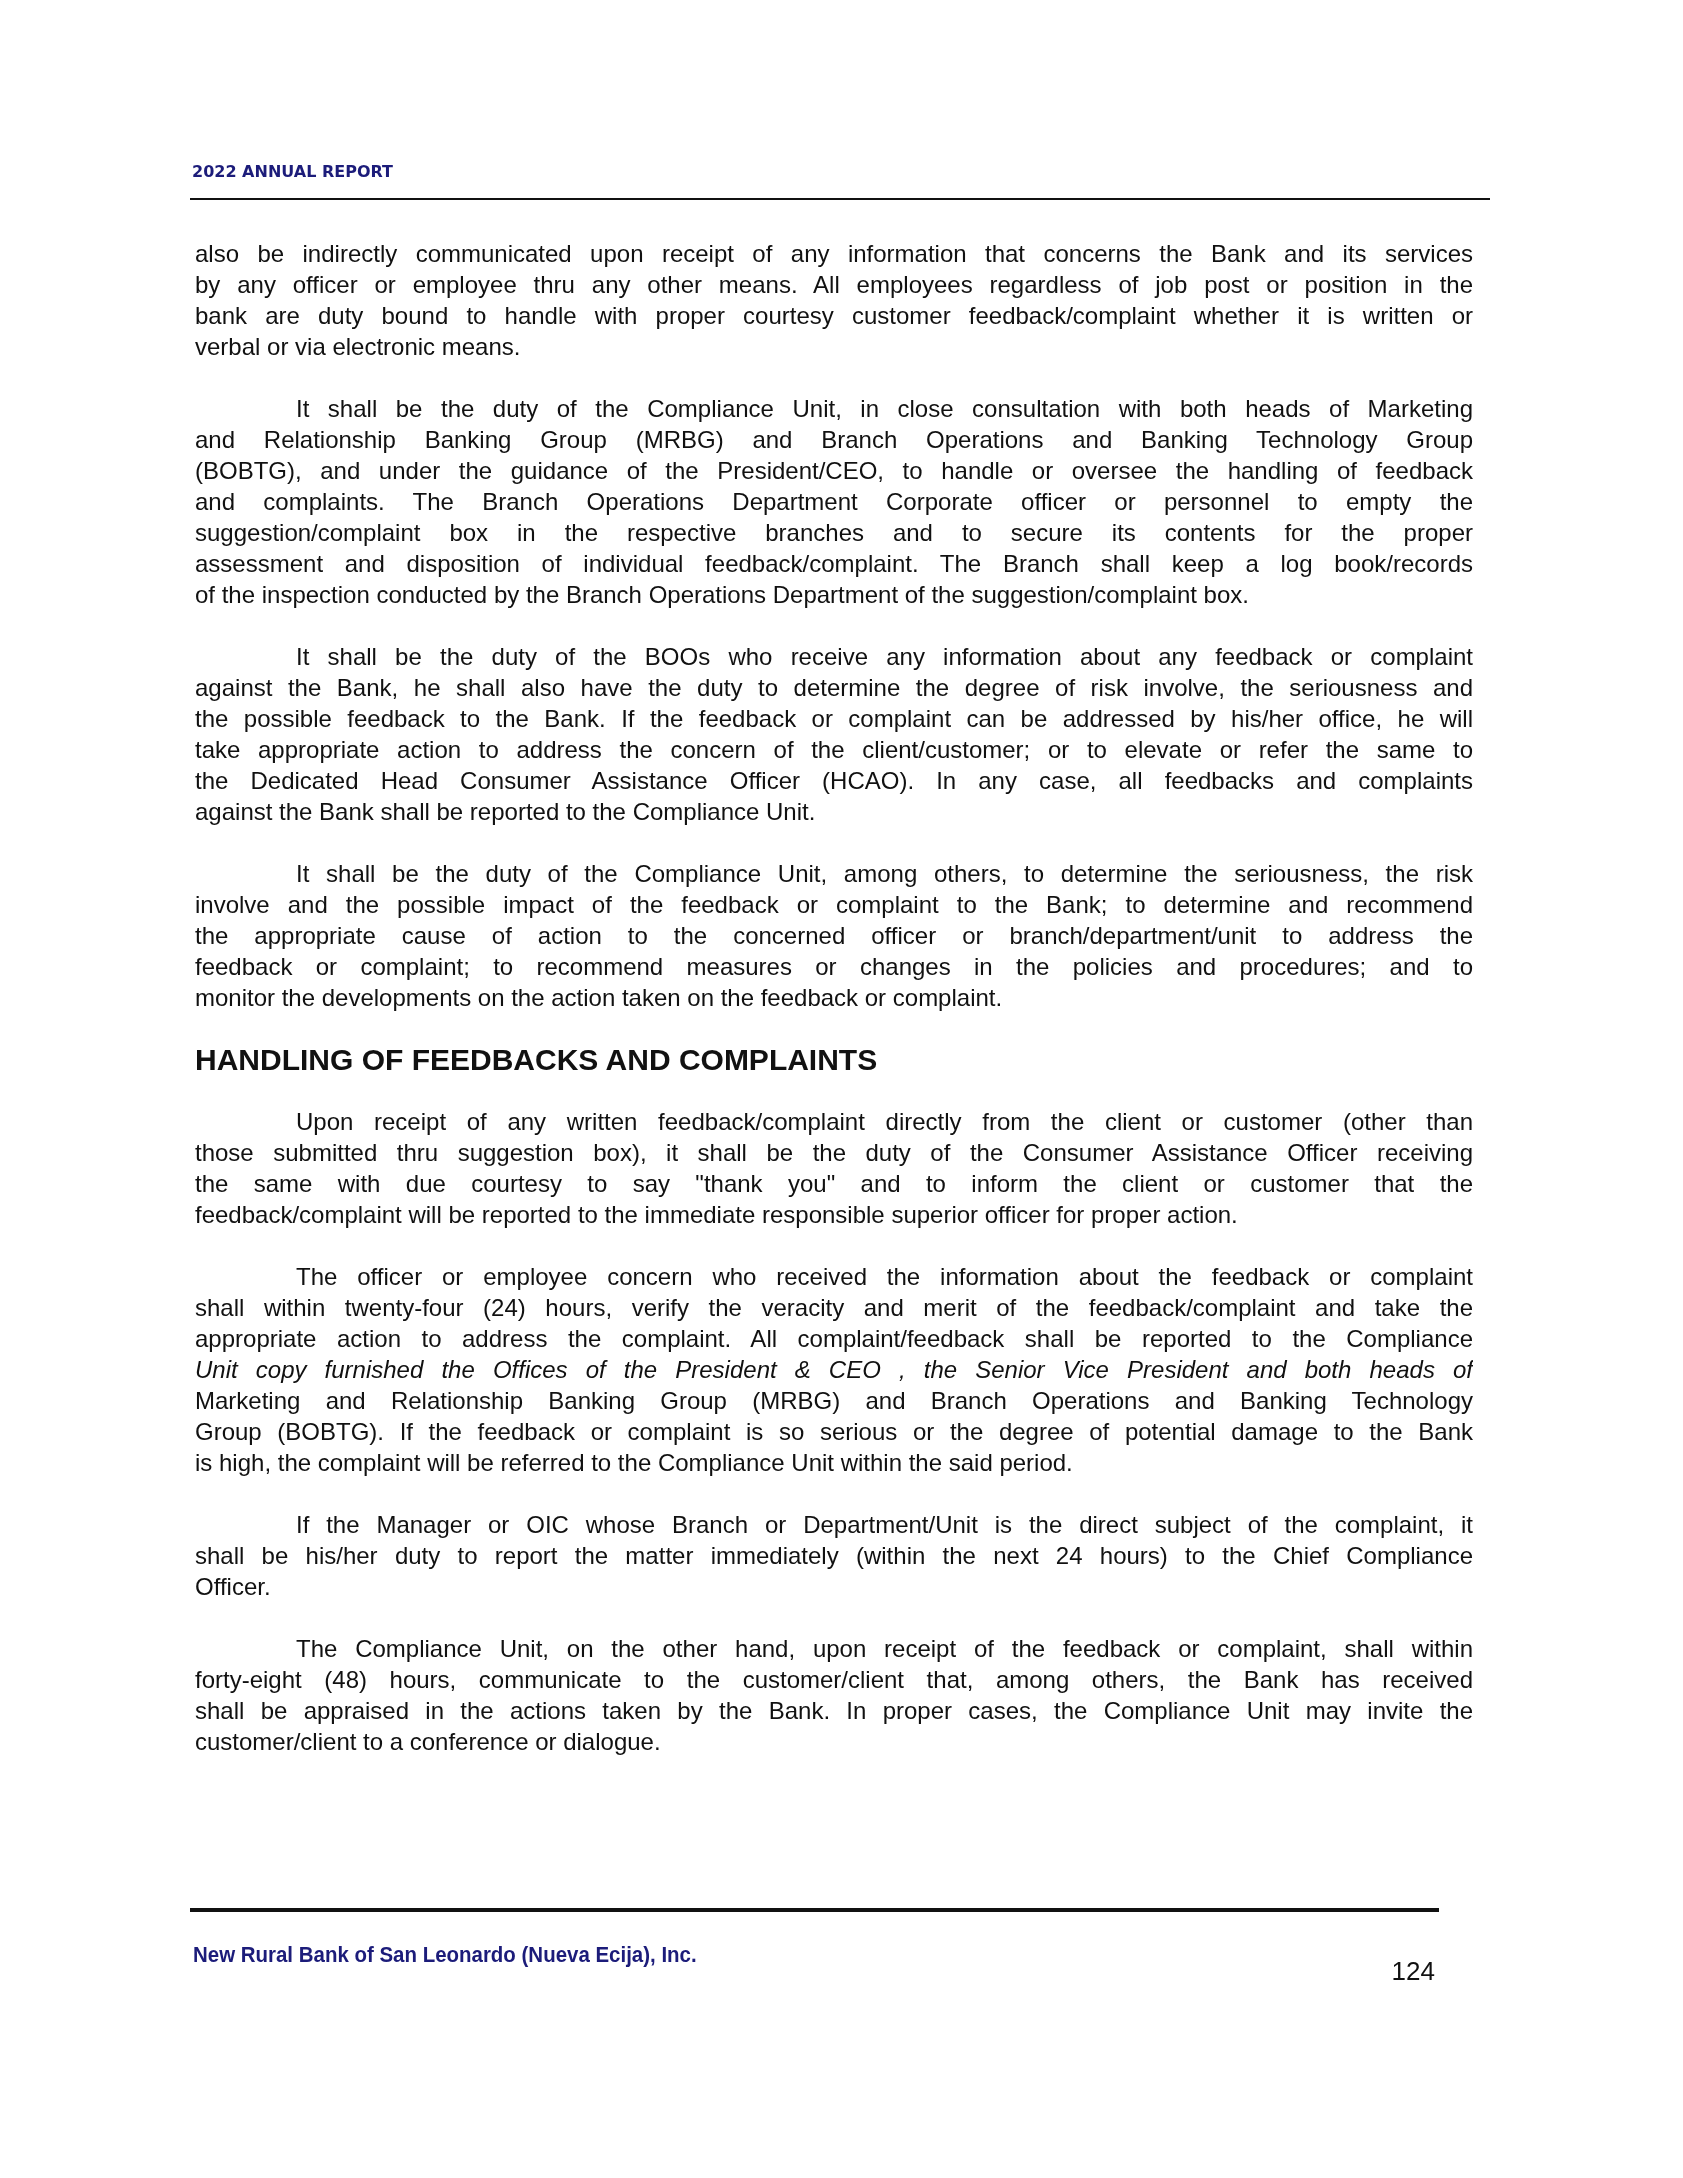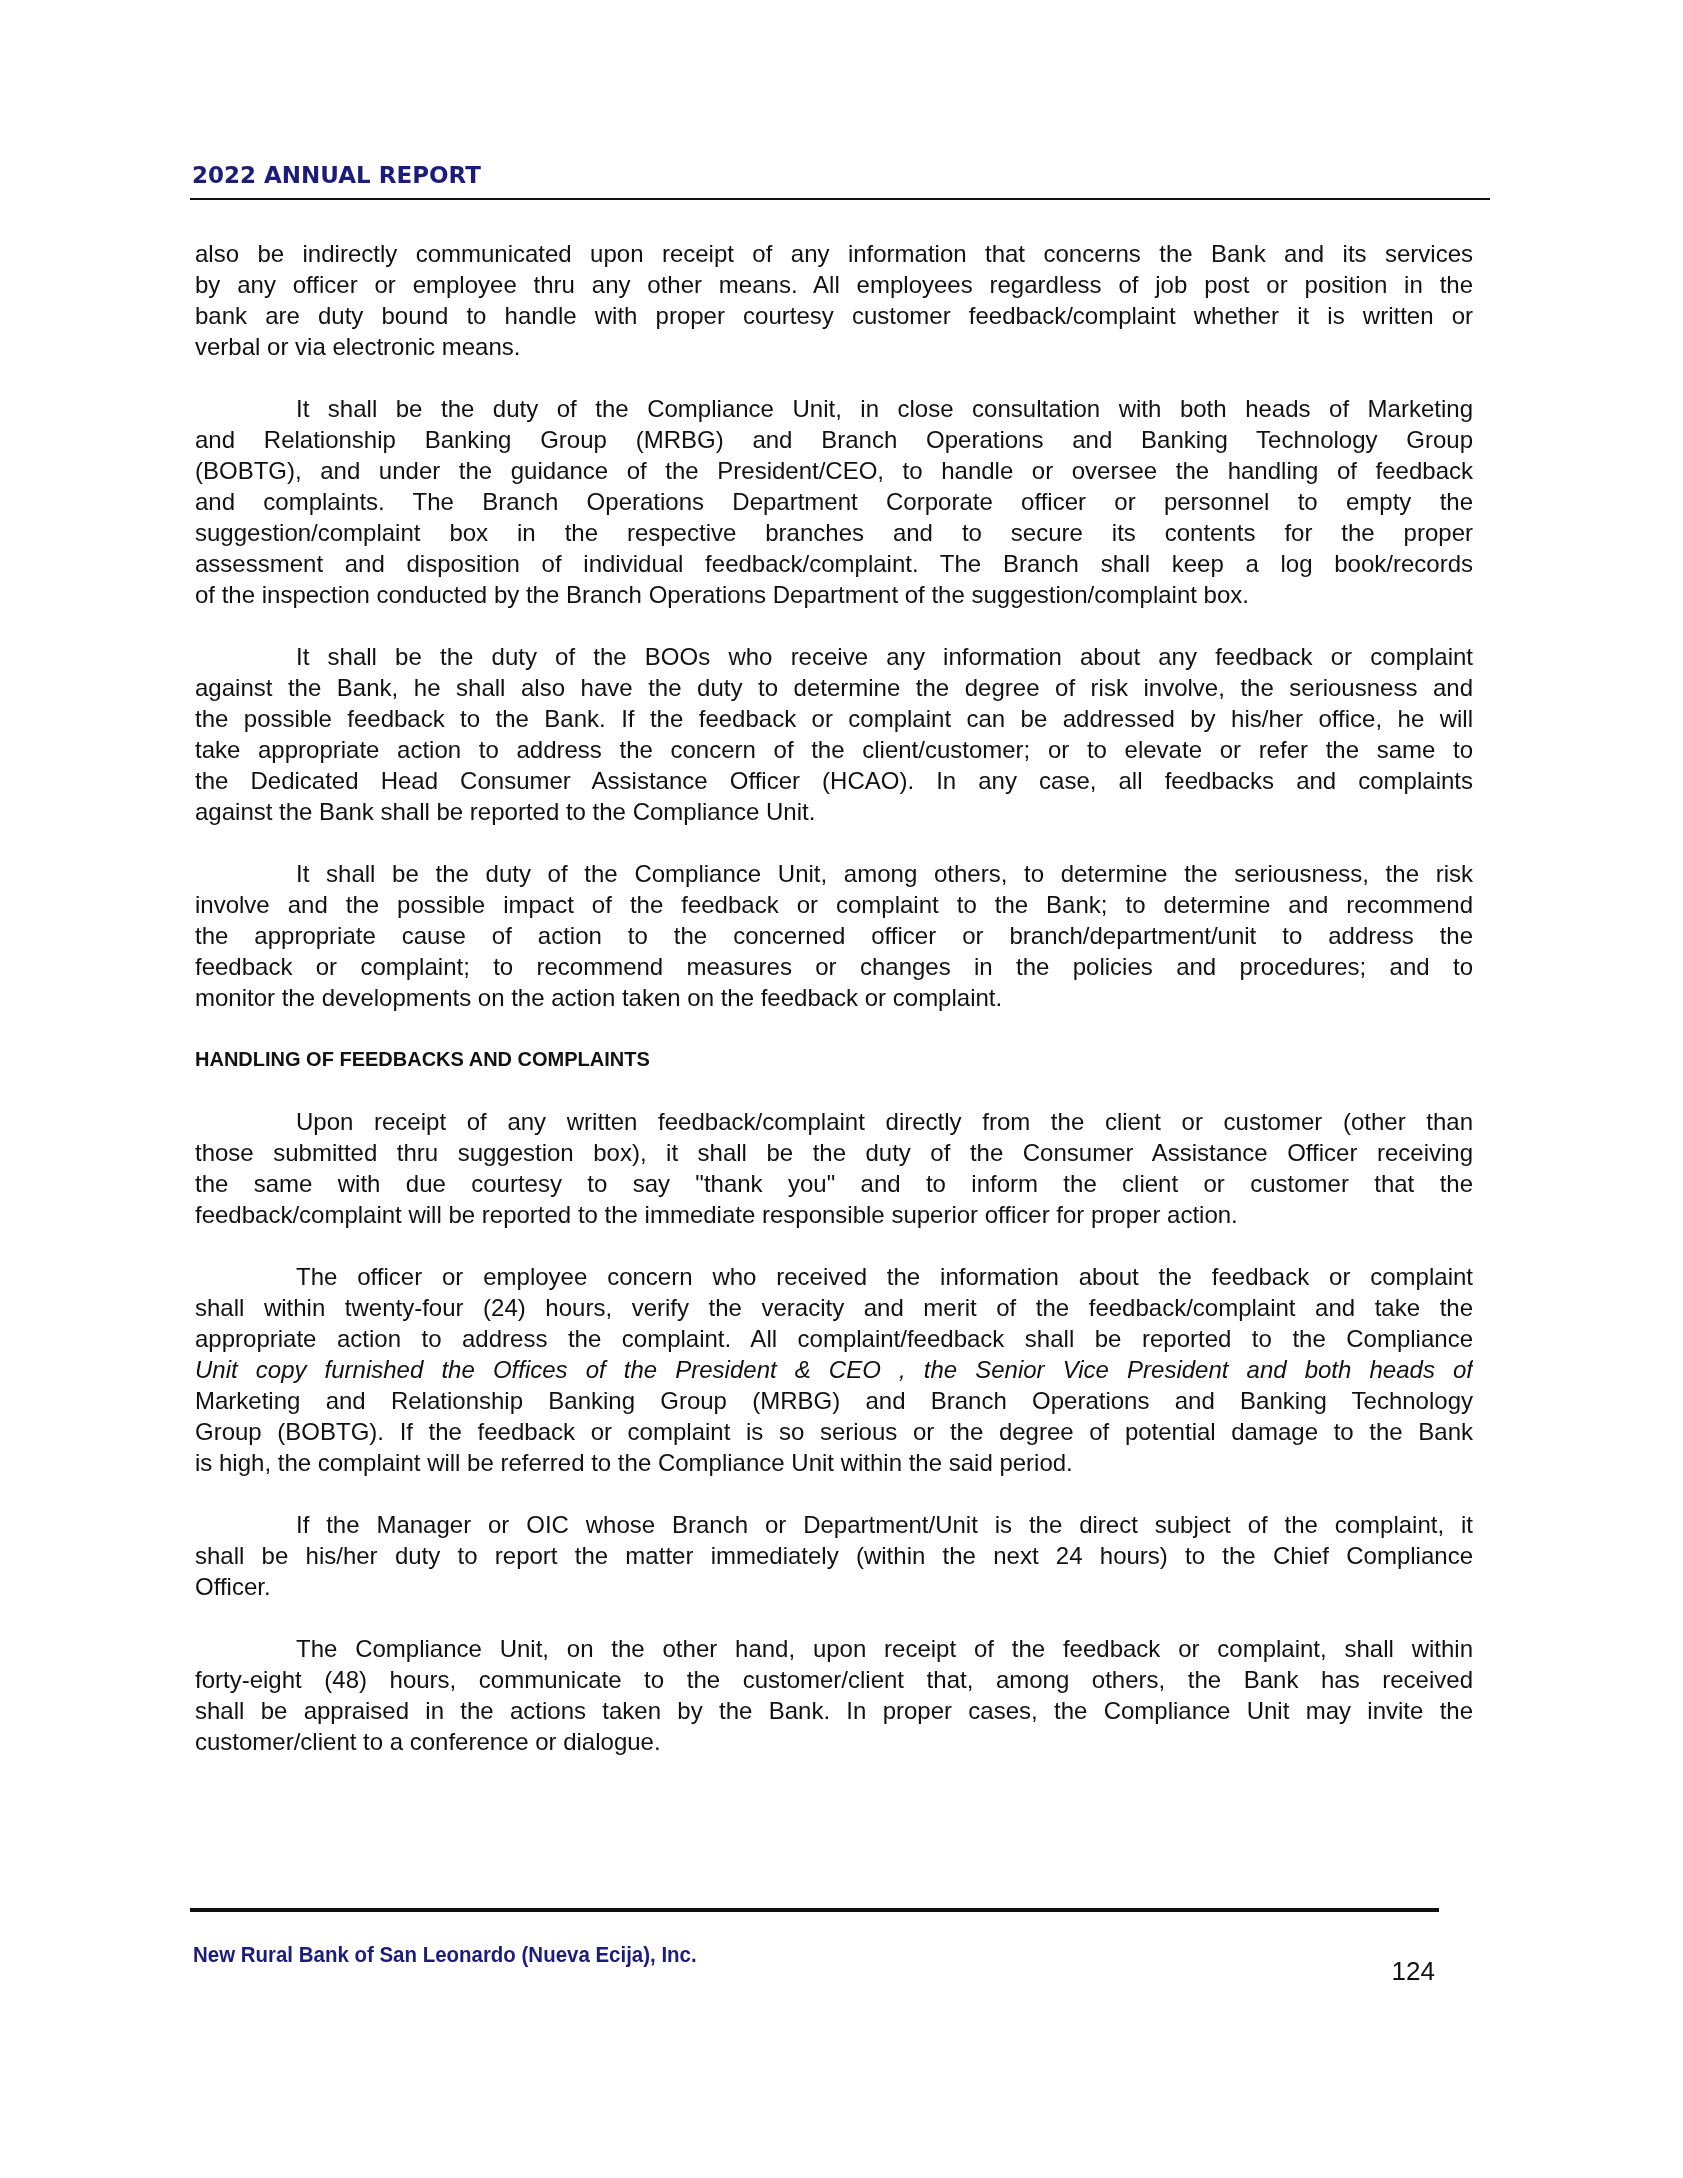--- a/index.html
+++ b/index.html
@@ -1,24 +1,24 @@
 <!DOCTYPE html>
 <html><head>
 <meta charset="utf-8">
 <style>
   html, body { margin:0; padding:0; background:#ffffff; }
   body { width:1683px; height:2178px; position:relative; overflow:hidden; font-family:"Liberation Sans", sans-serif; color:#111111; }
-  .hdr-title { position:absolute; left:192px; top:162px; font-size:23px; font-weight:bold; color:#1c1c7a; font-family:"DejaVu Sans", sans-serif; letter-spacing:0px; }
+  .hdr-title { position:absolute; left:192px; top:162px; font-size:16px; font-weight:bold; color:#1c1c7a; font-family:"DejaVu Sans", sans-serif; letter-spacing:0px; }
   .hdr-rule { position:absolute; left:190px; top:198px; width:1300px; height:2px; background:#111; }
   .content { position:absolute; left:195px; top:238px; width:1278px; }
   .line { display:block; font-size:24px; line-height:31px; height:31px; white-space:nowrap; text-align:justify; text-align-last:justify; }
   .line.last { text-align-last:left; }
   .line.first { padding-left:101px; }
   .para { margin:0 0 31px 0; }
-  .heading { font-size:20px; font-weight:bold; line-height:31px; height:31px; margin:31px 0 31px 0; }
+  .heading { font-size:30px; font-weight:bold; line-height:31px; height:31px; margin:31px 0 31px 0; }
   .ftr-rule { position:absolute; left:190px; top:1908px; width:1249px; height:4px; background:#111; }
   .ftr-org { position:absolute; left:193px; top:1942px; font-size:22px; font-weight:bold; color:#1c1c7a; font-family:"Liberation Sans", sans-serif; transform:scaleX(0.93); transform-origin:left; }
   .ftr-page { position:absolute; left:1384px; top:1956px; width:51px; text-align:right; font-size:26px; color:#111; }
 </style>
 </head>
 <body>
 
 <div class="hdr-title">2022 ANNUAL REPORT</div>
 <div class="hdr-rule"></div>
 

